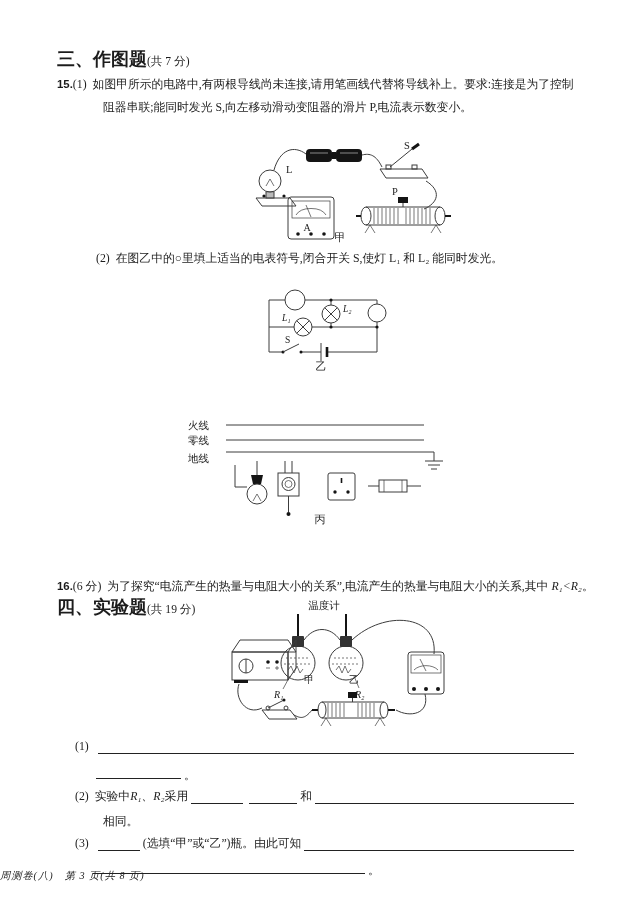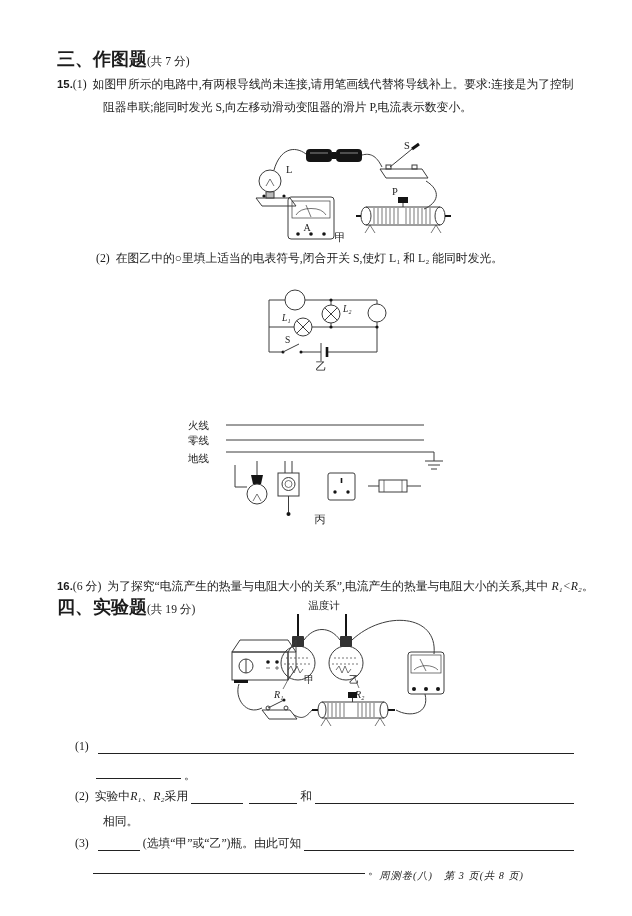--- a/index.html
+++ b/index.html
@@ -12,22 +12,22 @@
   .fline{position:absolute;display:flex;align-items:flex-end;line-height:15px;}
   .fline>span{white-space:nowrap;}
   .num{font-weight:700;font-family:"Liberation Sans","DejaVu Sans",sans-serif;font-size:11.4px;}
   .plabel{margin-right:6px;}
   .htitle{font-weight:700;font-family:"Liberation Sans","DejaVu Sans",sans-serif;font-size:18px;}
   .hscore{font-size:11.6px;}
   .var{font-style:italic;}
   .blank{display:inline-block;border-bottom:1px solid #222;height:13px;margin:0 3px;}
   .bfill{flex:1;border-bottom:1px solid #222;height:13px;margin:0 3px;}
   .footer{
-    position:absolute;left:0;top:869px;width:504px;text-align:right;
-    font-size:10.2px;font-style:italic;letter-spacing:1px;color:#222;margin-left:20px;
+    position:absolute;left:0;top:869px;width:504px;text-align:left;
+    font-size:10.2px;font-style:italic;letter-spacing:1px;color:#222;
   }
   svg{position:absolute;overflow:visible;}
   svg text{font-family:"Liberation Serif","DejaVu Serif",serif;fill:#1c1c1c;}
   .st{stroke:#3c3c3c;fill:none;stroke-width:1;}
   .stt{stroke:#3c3c3c;fill:none;stroke-width:0.7;}
   .blk{fill:#141414;stroke:none;}
   .wfill{fill:#ffffff;stroke:#3c3c3c;stroke-width:1;}
 </style>
 </head>
 <body>

